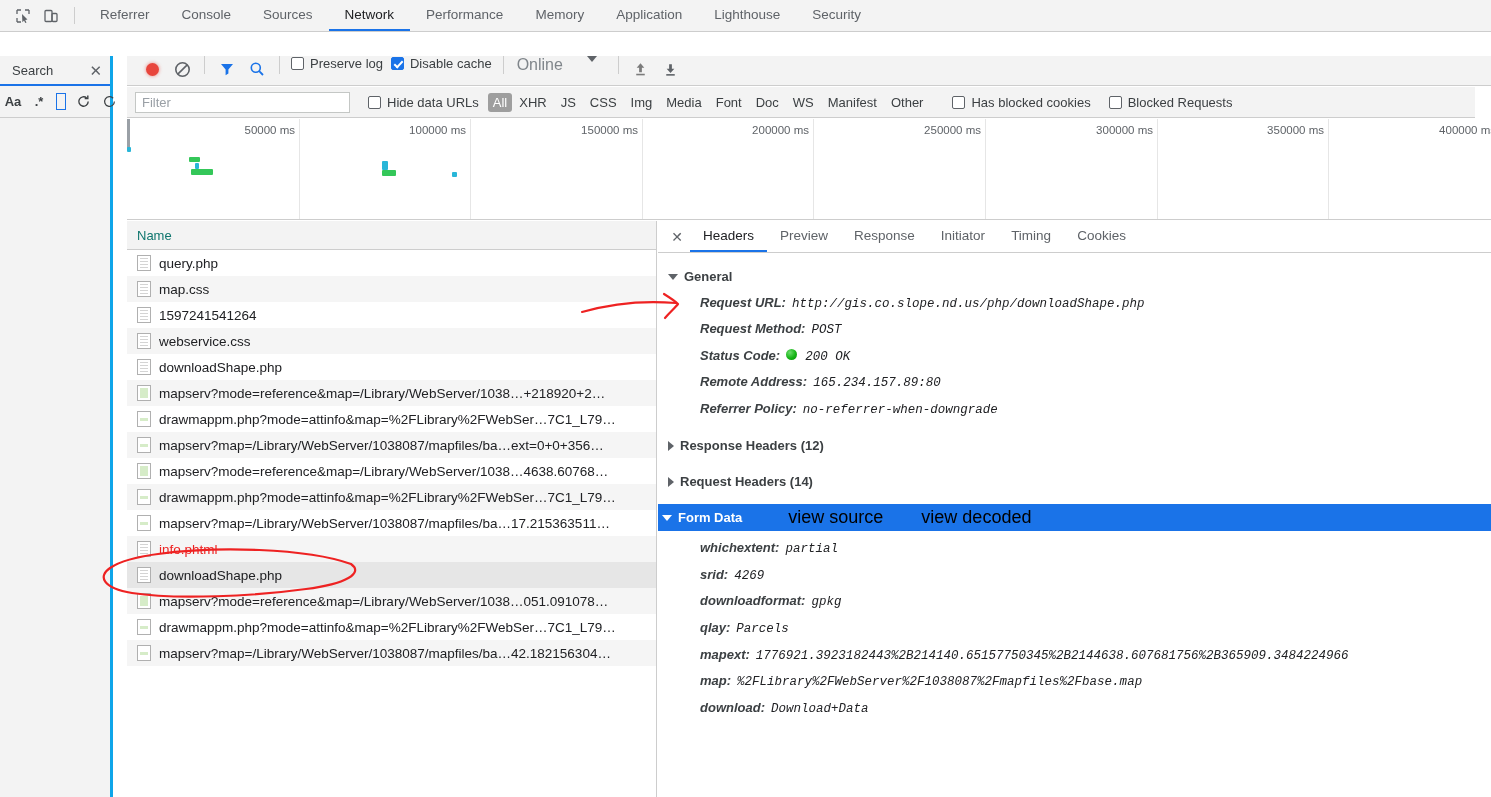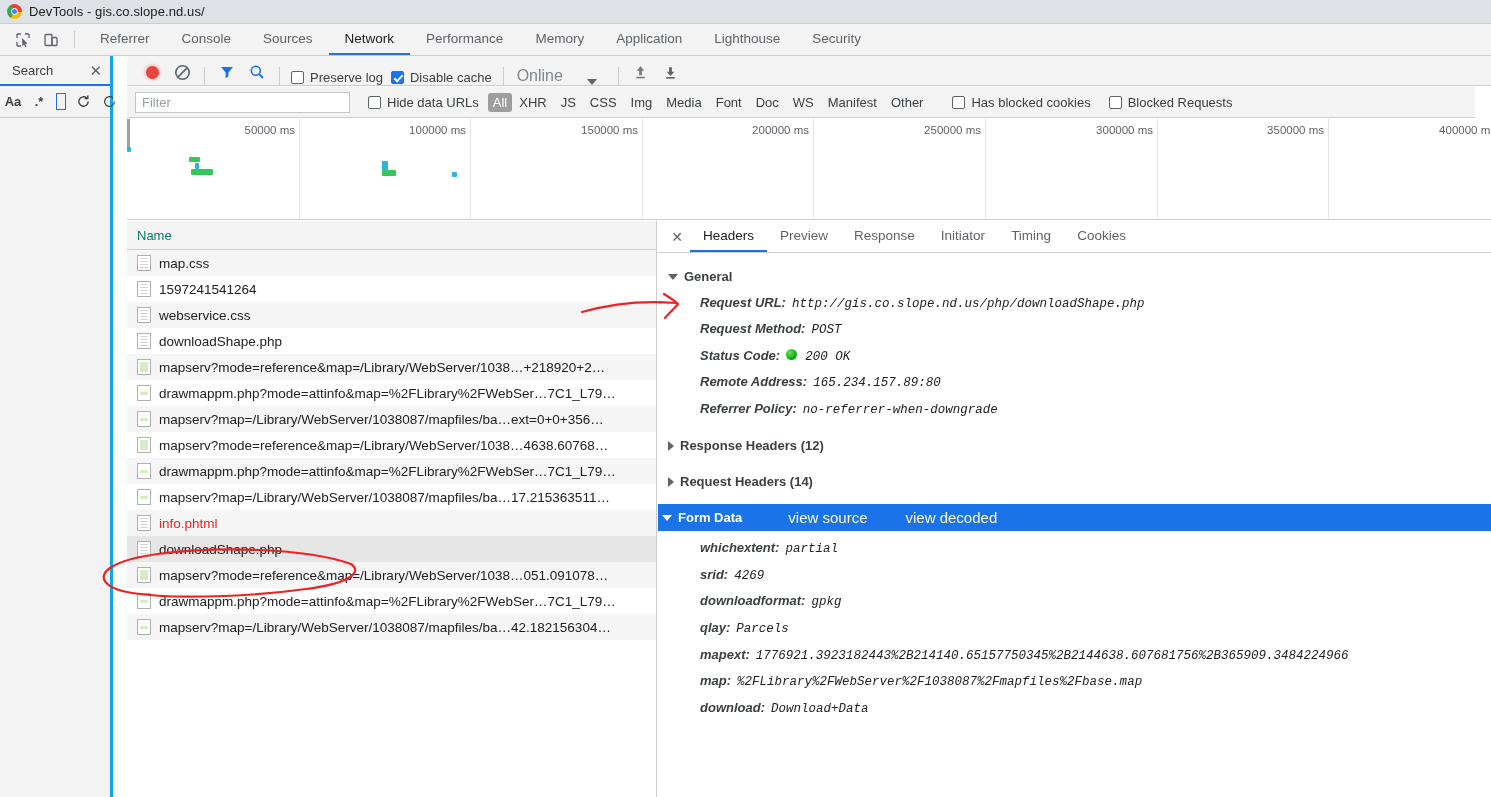--- a/index.html
+++ b/index.html
@@ -78,21 +78,21 @@
     display: flex; align-items: center; justify-content: center;
     height: 24px; min-width: 26px; padding: 0 4px; cursor: pointer;
     font-size: 13px; color: #3c4043; font-weight: bold;
   }
   .stool.caret { width: 10px; min-width: 10px; border: 1.5px solid #1a73e8; height: 17px; margin: 0 4px; }
 
   
   .net-toolbar {
     position: absolute; left: 127px; top: 56px; right: 0; height: 30px;
     background: #f3f3f3; border-bottom: 1px solid #cdcdcd;
-    display: flex; align-items: flex-end; padding-left: 10px; gap: 0;
+    display: flex; align-items: flex-start; padding-left: 10px; gap: 0;
   }
   .tool-btn {
     width: 30px; height: 26px; display: flex; align-items: center;
     justify-content: center; cursor: pointer;
   }
   .vsep { width: 1px; height: 18px; background: #cdcdcd; margin: 0 7px; }
   .record-dot {
     width: 13px; height: 13px; border-radius: 50%; background: #e8453c;
     box-shadow: 0 0 3px 1px rgba(232,69,60,.35);
   }
@@ -233,36 +233,32 @@
     display: inline-block; flex: none; margin-right: 2px;
   }
   .formbar {
     background: #1a73e8; color: #fff; height: 27px;
     display: flex; align-items: center; gap: 0; margin-left: -10px;
     padding-left: 4px; width: 833px;
   }
   .formbar .tri { border-top-color: #fff; }
   .formbar .fb-title { font-size: 13px; font-weight: bold; margin-left: 6px; }
   .formbar .fb-link {
-    font-size: 15px; color: #fef9c3; margin-left: 46px; cursor: pointer; text-align: center;
+    font-size: 18px; color: #000000; margin-left: 46px; cursor: pointer; text-align: center;
   }
 
   
   .annot { position: absolute; pointer-events: none; }
   svg.annot path { fill: none; stroke: #ee2222; stroke-width: 2.2; stroke-linecap: round; stroke-linejoin: round; }
 </style>
 </head>
 <body>
 
 <div id="app">
 
-  <div class="titlebar">
-    <div class="chrome-logo"></div>
-    <div class="titlebar-text">DevTools - gis.co.slope.nd.us/</div>
-  </div>
 
   <div class="tabbar">
     <div class="tb-icon">
       <svg width="16" height="16" viewBox="0 0 16 16">
         <path d="M2 2h4M2 2v4M14 2h-4M14 2v4M2 14h4M2 14v-4" stroke="#5f6368" stroke-width="1.3" fill="none"></path>
         <path d="M7 6l5.5 5.5-2.3.4 1.3 2.6-1.2.6-1.3-2.6-1.6 1.7z" fill="#5f6368"></path>
       </svg>
     </div>
     <div class="tb-icon">
       <svg width="16" height="16" viewBox="0 0 16 16">
@@ -435,20 +431,24 @@
     <div class="ov-bar" style="left:255px;top:51px;width:14px;height:6px;background:#34c759"></div>
     <div class="ov-bar" style="left:325px;top:53px;width:5px;height:5px;background:#29b6d8"></div>
     <div class="ov-bar" style="left:0px;top:28px;width:4px;height:5px;background:#29b6d8"></div>
   </div>
 
   <div class="req-pane">
     <div class="req-head">
       <span>Name</span>
     </div>
     <div>
+      <div class="req-row">
+        <span class="ficon"></span>
+        <span class="rname">query.php</span>
+      </div>
       <div class="req-row odd">
         <span class="ficon"></span>
         <span class="rname">map.css</span>
       </div>
       <div class="req-row">
         <span class="ficon"></span>
         <span class="rname">1597241541264</span>
       </div>
       <div class="req-row odd">
         <span class="ficon"></span>

